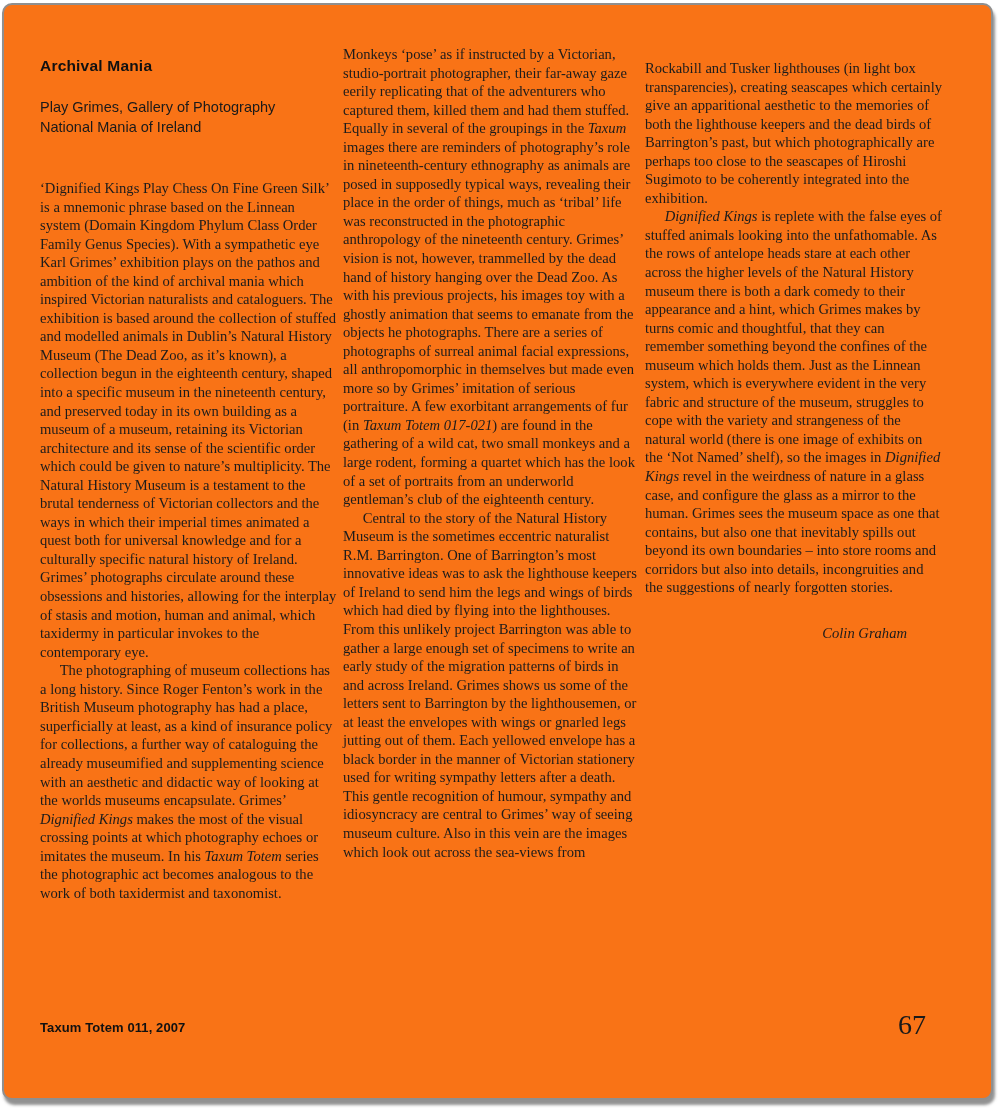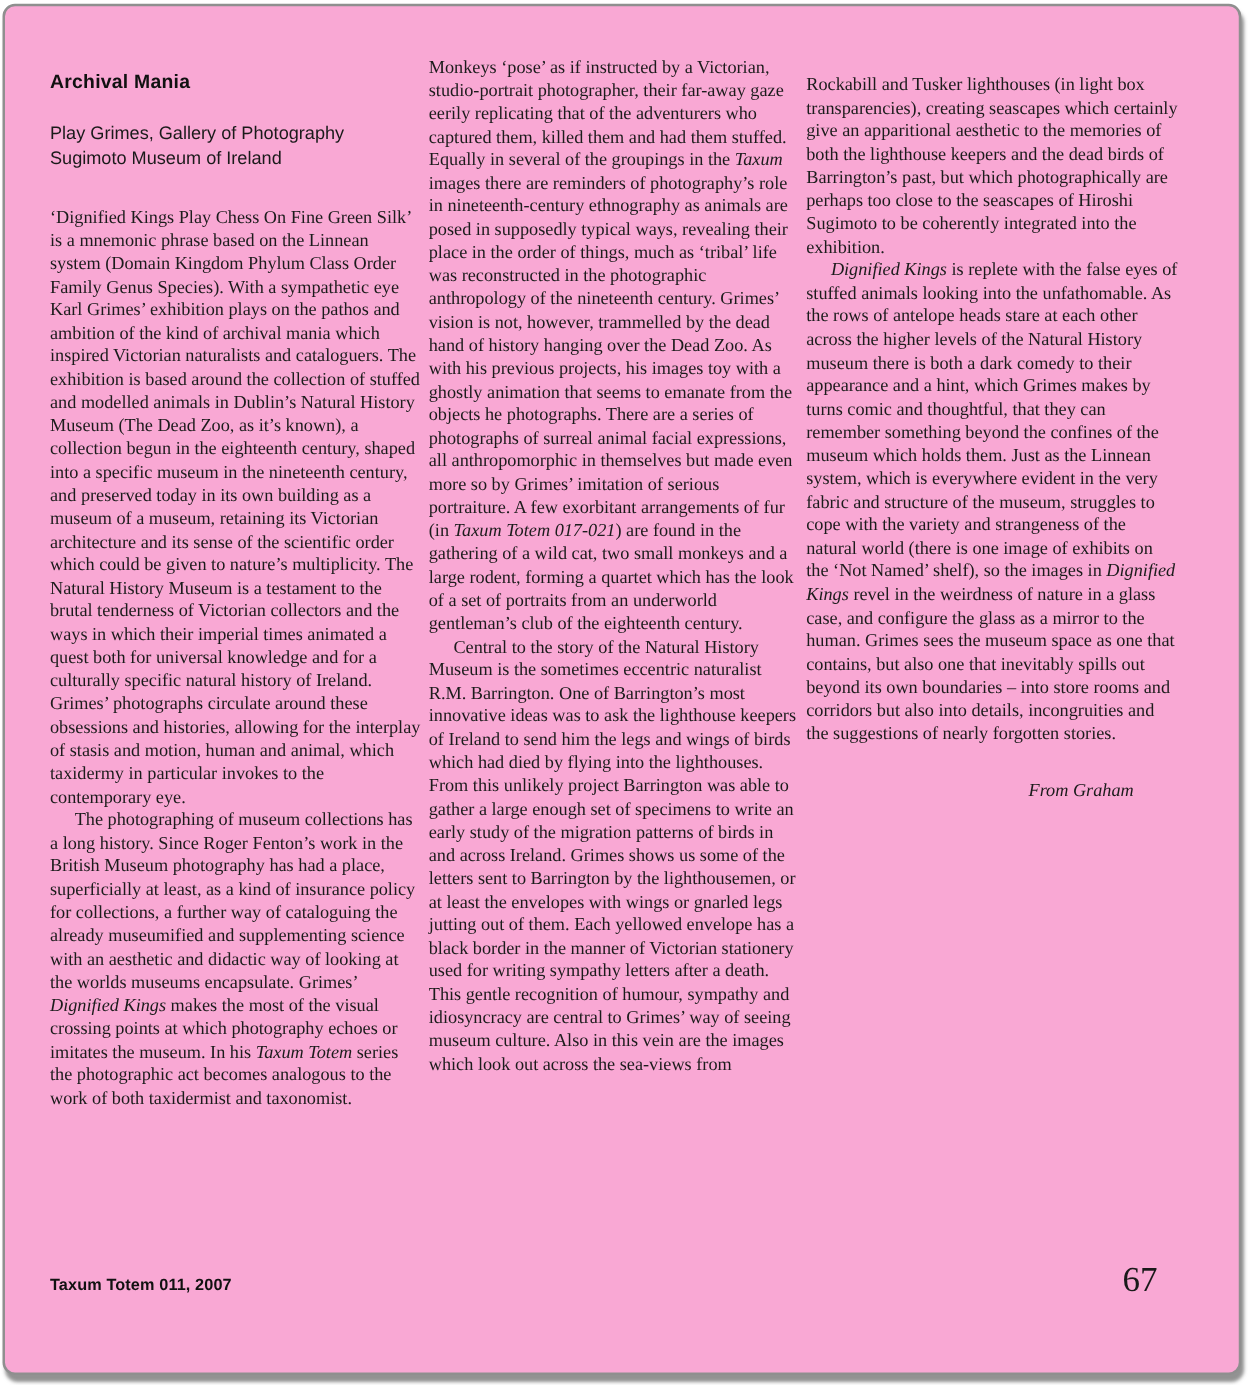--- a/index.html
+++ b/index.html
@@ -9,21 +9,21 @@
     width: 1000px;
     height: 1108px;
     font-family: "Liberation Serif", serif;
   }
   .page {
     position: absolute;
     left: 2px;
     top: 3px;
     width: 991px;
     height: 1097px;
-    background: #f9a8d4;
+    background: #f97316;
     border: 2px solid #8f8f8f;
     border-radius: 10px;
     box-shadow: 2px 5px 3px rgba(110,110,110,0.75);
     box-sizing: border-box;
     overflow: hidden;
   }
   .article-title {
     position: absolute;
     left: 36px;
     top: 52px;
@@ -45,21 +45,21 @@
   }
   .col {
     position: absolute;
     width: 298px;
     font-family: "Liberation Serif", serif;
     font-size: 14.6px;
     line-height: 18.55px;
     color: #1c1c1c;
     text-align: left;
   }
-  .col-1 { left: 36px;  top: 160px; }
+  .col-1 { left: 36px;  top: 174px; }
   .col-2 { left: 339px; top: 40px;  }
   .col-3 { left: 641px; top: 54px;  }
   .col p { margin: 0; }
   .col p.indent { text-indent: 1.35em; }
   .col p.signature {
     margin-top: 27px;
     text-align: right;
     padding-right: 36px;
   }
   .col em { font-style: italic; }
@@ -84,36 +84,36 @@
 </style>
 </head>
 <body>
 
 <div class="page">
 
   <h1 class="article-title">Archival Mania</h1>
 
   <div class="byline">
     <div>Play Grimes, Gallery of Photography</div>
-    <div>Sugimoto Museum of Ireland</div>
+    <div>National Mania of Ireland</div>
   </div>
 
   <div class="col col-1">
       <p><span>‘Dignified Kings Play Chess On Fine Green Silk’ is a mnemonic phrase based on the Linnean system (Domain Kingdom Phylum Class Order Family Genus Species). With a sympathetic eye Karl Grimes’ exhibition plays on the pathos and ambition of the kind of archival mania which inspired Victorian naturalists and cataloguers. The exhibition is based around the collection of stuffed and modelled animals in Dublin’s Natural History Museum (The Dead Zoo, as it’s known), a collection begun in the eighteenth century, shaped into a specific museum in the nineteenth century, and preserved today in its own building as a museum of a museum, retaining its Victorian architecture and its sense of the scientific order which could be given to nature’s multiplicity. The Natural History Museum is a testament to the brutal tenderness of Victorian collectors and the ways in which their imperial times animated a quest both for universal knowledge and for a culturally specific natural history of Ireland. Grimes’ photographs circulate around these obsessions and histories, allowing for the interplay of stasis and motion, human and animal, which taxidermy in particular invokes to the contemporary eye.</span></p>
       <p class="indent"><span>The photographing of museum collections has a long history. Since Roger Fenton’s work in the British Museum photography has had a place, superficially at least, as a kind of insurance policy for collections, a further way of cataloguing the already museumified and supplementing science with an aesthetic and didactic way of looking at the worlds museums encapsulate. Grimes’ </span><em>Dignified Kings</em><span> makes the most of the visual crossing points at which photography echoes or imitates the museum. In his </span><em>Taxum Totem</em><span> series the photographic act becomes analogous to the work of both taxidermist and taxonomist.</span></p>
     </div>
 
   <div class="col col-2">
       <p><span>Monkeys ‘pose’ as if instructed by a Victorian, studio-portrait photographer, their far-away gaze eerily replicating that of the adventurers who captured them, killed them and had them stuffed. Equally in several of the groupings in the </span><em>Taxum</em><span> images there are reminders of photography’s role in nineteenth-century ethnography as animals are posed in supposedly typical ways, revealing their place in the order of things, much as ‘tribal’ life was reconstructed in the photographic anthropology of the nineteenth century. Grimes’ vision is not, however, trammelled by the dead hand of history hanging over the Dead Zoo. As with his previous projects, his images toy with a ghostly animation that seems to emanate from the objects he photographs. There are a series of photographs of surreal animal facial expressions, all anthropomorphic in themselves but made even more so by Grimes’ imitation of serious portraiture. A few exorbitant arrangements of fur (in </span><em>Taxum Totem 017-021</em><span>) are found in the gathering of a wild cat, two small monkeys and a large rodent, forming a quartet which has the look of a set of portraits from an underworld gentleman’s club of the eighteenth century.</span></p>
       <p class="indent"><span>Central to the story of the Natural History Museum is the sometimes eccentric naturalist R.M. Barrington. One of Barrington’s most innovative ideas was to ask the lighthouse keepers of Ireland to send him the legs and wings of birds which had died by flying into the lighthouses. From this unlikely project Barrington was able to gather a large enough set of specimens to write an early study of the migration patterns of birds in and across Ireland. Grimes shows us some of the letters sent to Barrington by the lighthousemen, or at least the envelopes with wings or gnarled legs jutting out of them. Each yellowed envelope has a black border in the manner of Victorian stationery used for writing sympathy letters after a death. This gentle recognition of humour, sympathy and idiosyncracy are central to Grimes’ way of seeing museum culture. Also in this vein are the images which look out across the sea-views from</span></p>
     </div>
 
   <div class="col col-3">
       <p><span>Rockabill and Tusker lighthouses (in light box transparencies), creating seascapes which certainly give an apparitional aesthetic to the memories of both the lighthouse keepers and the dead birds of Barrington’s past, but which photographically are perhaps too close to the seascapes of Hiroshi Sugimoto to be coherently integrated into the exhibition.</span></p>
       <p class="indent"><em>Dignified Kings</em><span> is replete with the false eyes of stuffed animals looking into the unfathomable. As the rows of antelope heads stare at each other across the higher levels of the Natural History museum there is both a dark comedy to their appearance and a hint, which Grimes makes by turns comic and thoughtful, that they can remember something beyond the confines of the museum which holds them. Just as the Linnean system, which is everywhere evident in the very fabric and structure of the museum, struggles to cope with the variety and strangeness of the natural world (there is one image of exhibits on the ‘Not Named’ shelf), so the images in </span><em>Dignified Kings</em><span> revel in the weirdness of nature in a glass case, and configure the glass as a mirror to the human. Grimes sees the museum space as one that contains, but also one that inevitably spills out beyond its own boundaries – into store rooms and corridors but also into details, incongruities and the suggestions of nearly forgotten stories.</span></p>
-      <p class="signature"><em>From Graham</em></p>
+      <p class="signature"><em>Colin Graham</em></p>
     </div>
 
   <div class="footer-caption">Taxum Totem 011, 2007</div>
 
   <div class="page-number">67</div>
 
 </div>
 
 </body></html>

